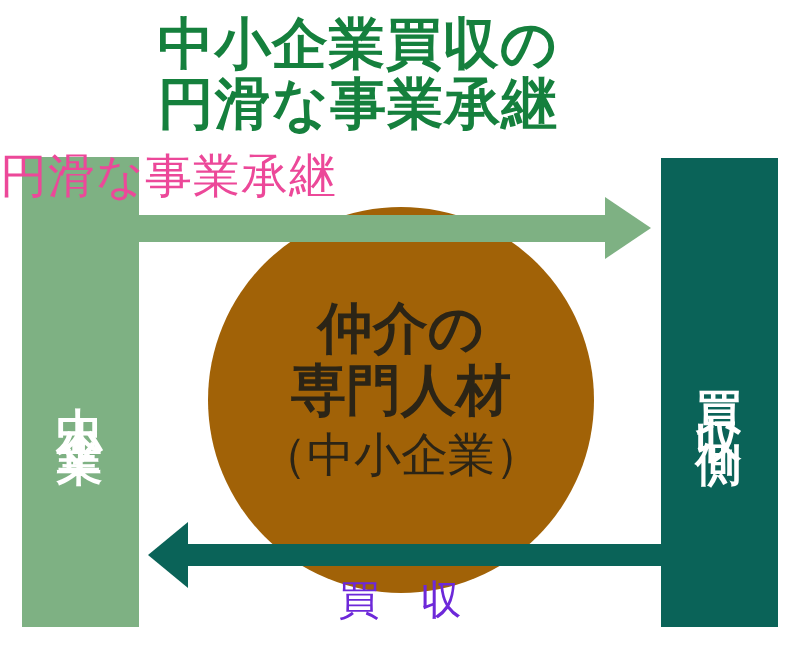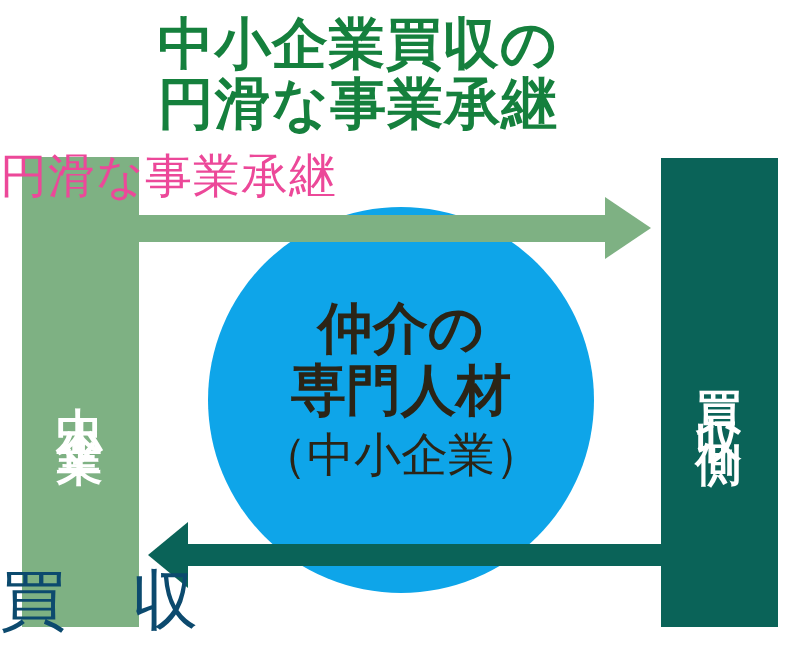--- a/index.html
+++ b/index.html
@@ -40,24 +40,25 @@
     font-weight: 500;
     color: #ec4899;
     letter-spacing: 1px;
     z-index: 4;
   }
   .bottom-flow-label {
     position: absolute;
     top: 572px;
     left: 0;
     width: 800px;
-    font-size: 66px;
+    text-align: center;
+    font-size: 41px;
     line-height: 56px;
     font-weight: 500;
-    color: #0c4a6e;
+    color: #6d28d9;
     z-index: 4;
   }
   
   .side-bar {
     position: absolute;
     width: 117px;
     display: flex;
     align-items: center;
     justify-content: center;
     z-index: 2;
@@ -146,21 +147,21 @@
 </head>
 <body>
 
 <div id="stage">
 
   <div class="title">
     <div>中小企業買収の</div>
     <div>円滑な事業承継</div>
   </div>
 
-  <div class="center-circle" style="background: #0ea5e9;">
+  <div class="center-circle" style="background: #a16207;">
     <div class="circle-line-bold">仲介の</div>
     <div class="circle-line-bold">専門人材</div>
     <div class="circle-line-regular">（中小企業）</div>
   </div>
 
   <div class="side-bar" id="seller-bar" style="background: rgb(126, 177, 131);">
     <div class="vlabel">中小企業</div>
   </div>
 
   <div class="side-bar" id="buyer-bar" style="background: rgb(10, 99, 88);">

